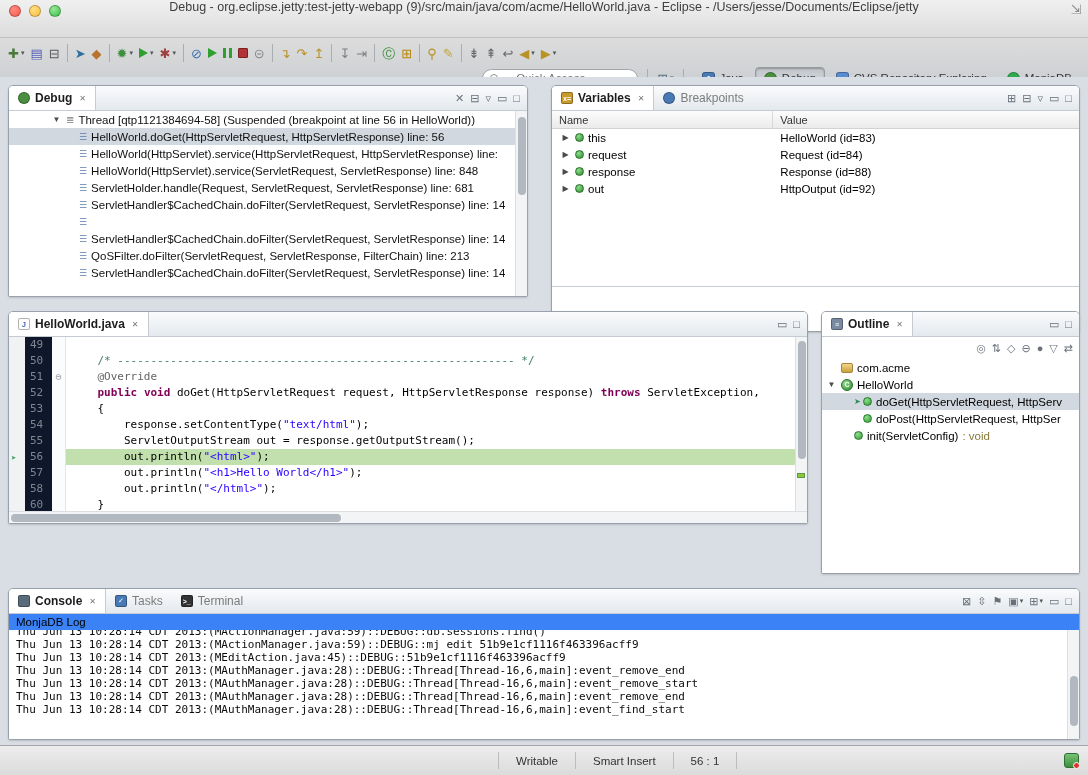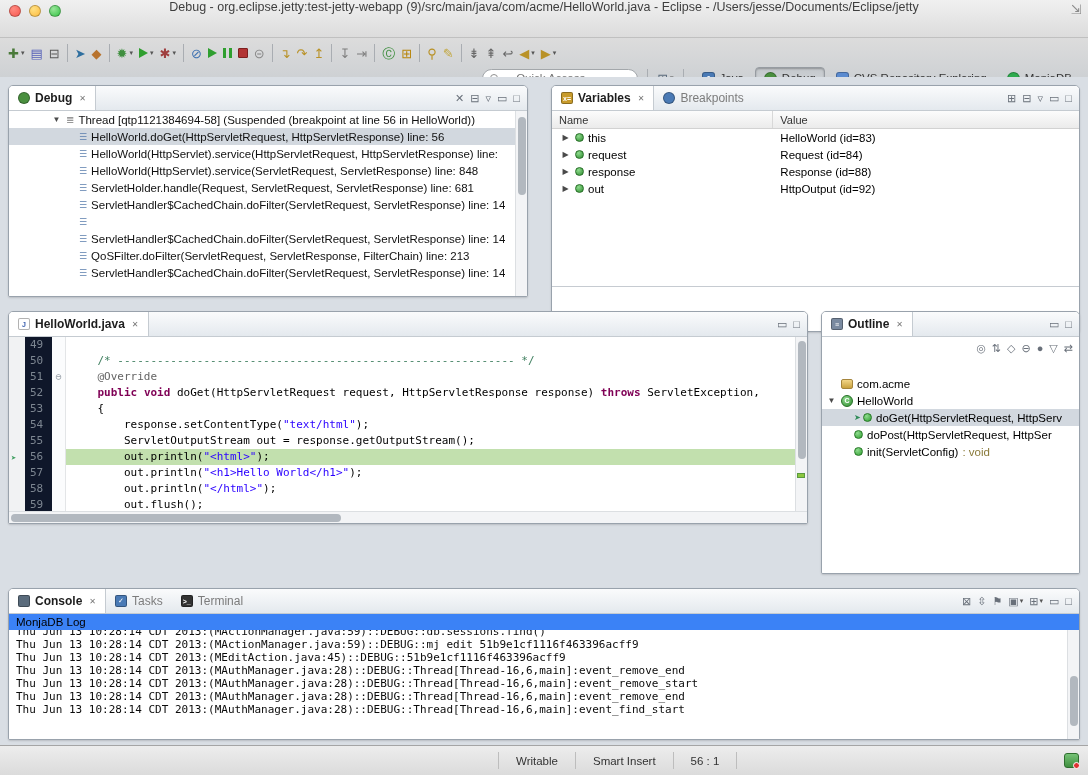--- a/index.html
+++ b/index.html
@@ -510,26 +510,20 @@
                 <span class="code-text"><span class="tok-pl">        out.println(</span><span class="tok-str">"&lt;h1&gt;Hello World&lt;/h1&gt;"</span><span class="tok-pl">);</span></span>
               </div>
               <div class="code-line">
                 <span class="gut-ann"></span>
                 <span class="gut-num">58</span>
                 <span class="gut-fold"></span>
                 <span class="code-text"><span class="tok-pl">        out.println(</span><span class="tok-str">"&lt;/html&gt;"</span><span class="tok-pl">);</span></span>
               </div>
               <div class="code-line">
                 <span class="gut-ann"></span>
-                <span class="gut-num">59</span>
-                <span class="gut-fold"></span>
-                <span class="code-text"><span class="tok-pl">        out.flush();</span></span>
-              </div>
-              <div class="code-line">
-                <span class="gut-ann"></span>
                 <span class="gut-num">60</span>
                 <span class="gut-fold"></span>
                 <span class="code-text"><span class="tok-pl">    }</span></span>
               </div>
               <div class="code-line">
                 <span class="gut-ann"></span>
                 <span class="gut-num">61</span>
                 <span class="gut-fold"></span>
                 <span class="code-text"><span class="tok-pl">}</span></span>
               </div>
@@ -587,37 +581,37 @@
               <span class="hd-glyph">●</span>
             </button>
             <button class="hd-btn">
               <span class="hd-glyph">▽</span>
             </button>
             <button class="hd-btn">
               <span class="hd-glyph">⇄</span>
             </button>
           </div>
         <div>
-            <div class="ol-row" style="padding-left: 4px; margin-top: 16px;">
+            <div class="ol-row" style="padding-left: 4px;">
               <span class="twisty"></span>
               <span class="ol-ico ol-package"></span>
               <span class="ol-label">com.acme</span>
             </div>
             <div class="ol-row" style="padding-left: 4px;">
               <span class="twisty">▼</span>
               <span class="ol-ico ol-class">C</span>
               <span class="ol-label">HelloWorld</span>
             </div>
             <div class="ol-row selected" style="padding-left: 17px;">
               <span class="twisty"></span>
               <span class="ol-pointer">➤</span>
               <span class="ol-ico ol-method"></span>
               <span class="ol-label">doGet(HttpServletRequest, HttpServ</span>
             </div>
-            <div class="ol-row" style="padding-left: 17px;">
+            <div class="ol-row" style="padding-left: 26px;">
               <span class="twisty"></span>
               <span class="ol-ico ol-method"></span>
               <span class="ol-label">doPost(HttpServletRequest, HttpSer</span>
             </div>
             <div class="ol-row" style="padding-left: 17px;">
               <span class="twisty"></span>
               <span class="ol-ico ol-method"></span>
               <span class="ol-label">init(ServletConfig)</span>
               <span class="ol-suffix"> : void</span>
             </div>

